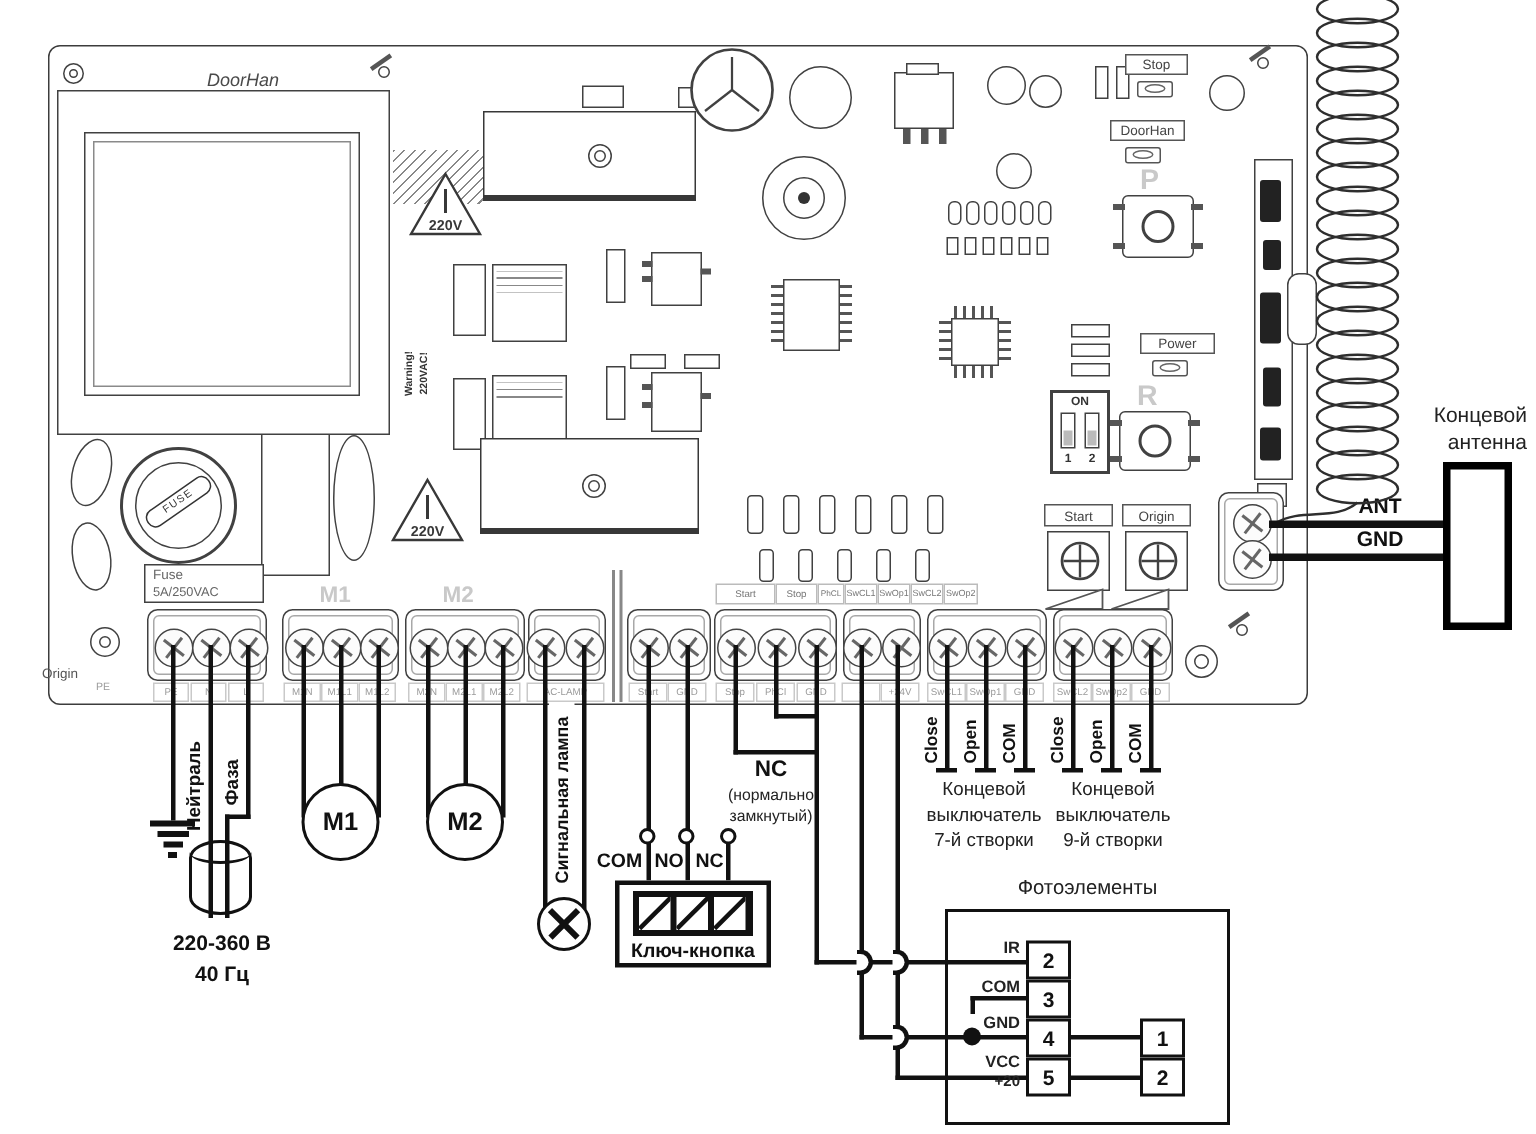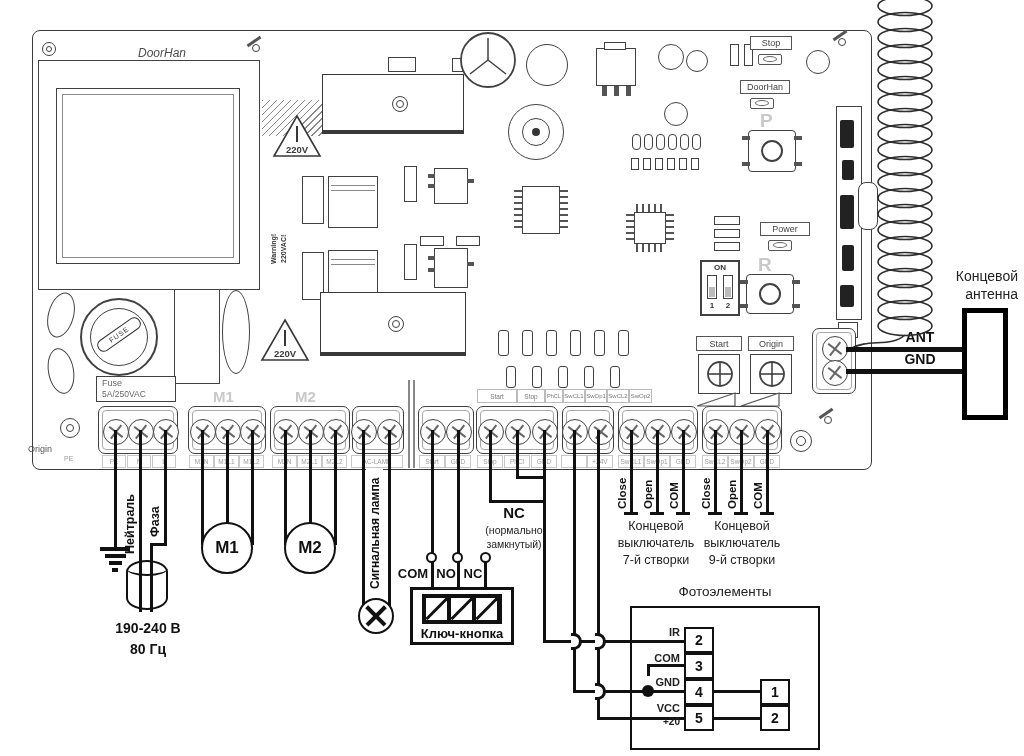--- a/index.html
+++ b/index.html
@@ -313,22 +313,22 @@
   <div class="a wire" style="left:108.5px;top:561px;width:13px;height:4px;"></div>
   <div class="a wire" style="left:112px;top:568px;width:6px;height:4px;"></div>
   <div class="a wire" style="left:138.5px;top:430px;width:3px;height:182px;"></div>
   <div class="a wire" style="left:163.5px;top:430px;width:3px;height:116px;"></div>
   <div class="a wire" style="left:150px;top:543px;width:16.5px;height:3px;"></div>
   <div class="a wire" style="left:150px;top:543px;width:3px;height:69px;"></div>
   <div class="a rot btxt" style="left:122px;top:486px;width:15px;height:76px;font-size:12.5px;">Нейтраль</div>
   <div class="a rot btxt" style="left:147px;top:500px;width:15px;height:44px;font-size:12.5px;">Фаза</div>
   <div class="a" style="left:126px;top:560px;width:42px;height:50px;border:2px solid #111;border-radius:21px/12px;z-index:6;"></div>
   <div class="a" style="left:126px;top:560px;width:42px;height:16px;border-bottom:2px solid #111;border-radius:50%;z-index:6;"></div>
-  <div class="a btxt" style="left:100px;top:620px;width:96px;text-align:center;font-size:14px;">190-240 В</div>
-  <div class="a btxt" style="left:100px;top:641px;width:96px;text-align:center;font-size:14px;">80 Гц</div>
+  <div class="a btxt" style="left:100px;top:620px;width:96px;text-align:center;font-size:14px;">220-360 В</div>
+  <div class="a btxt" style="left:100px;top:641px;width:96px;text-align:center;font-size:14px;">40 Гц</div>
 
   <div class="a wire" style="left:200.5px;top:430px;width:3px;height:115px;"></div>
   <div class="a wire" style="left:225.5px;top:430px;width:3px;height:94px;"></div>
   <div class="a wire" style="left:250.5px;top:430px;width:3px;height:115px;"></div>
   <div class="a" style="left:201px;top:522px;width:52px;height:52px;border:2.5px solid #111;border-radius:50%;background:#fff;z-index:6;display:flex;align-items:center;justify-content:center;">
       <span class="btxt" style="font-size:17px;">M1</span>
     </div>
   <div class="a wire" style="left:283.5px;top:430px;width:3px;height:115px;"></div>
   <div class="a wire" style="left:308.5px;top:430px;width:3px;height:94px;"></div>
   <div class="a wire" style="left:333.5px;top:430px;width:3px;height:115px;"></div>

